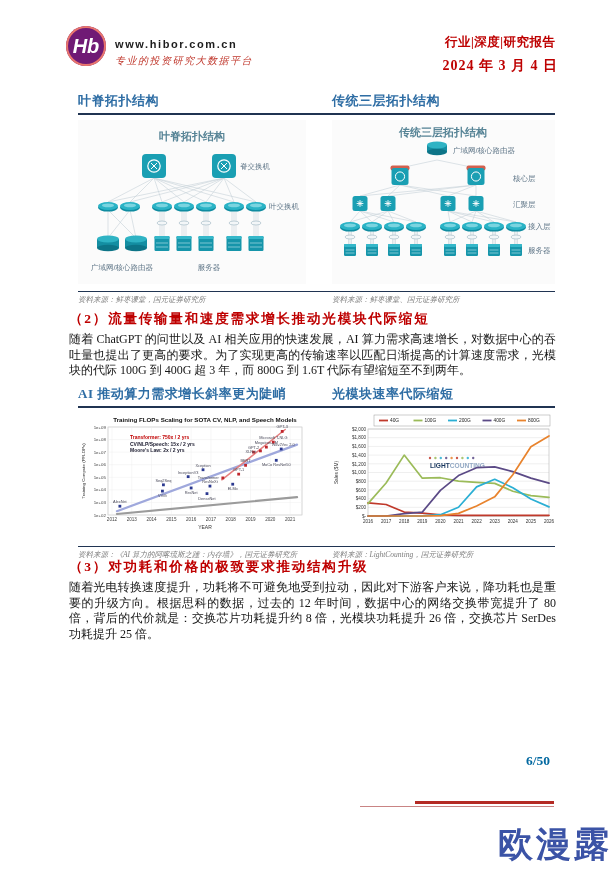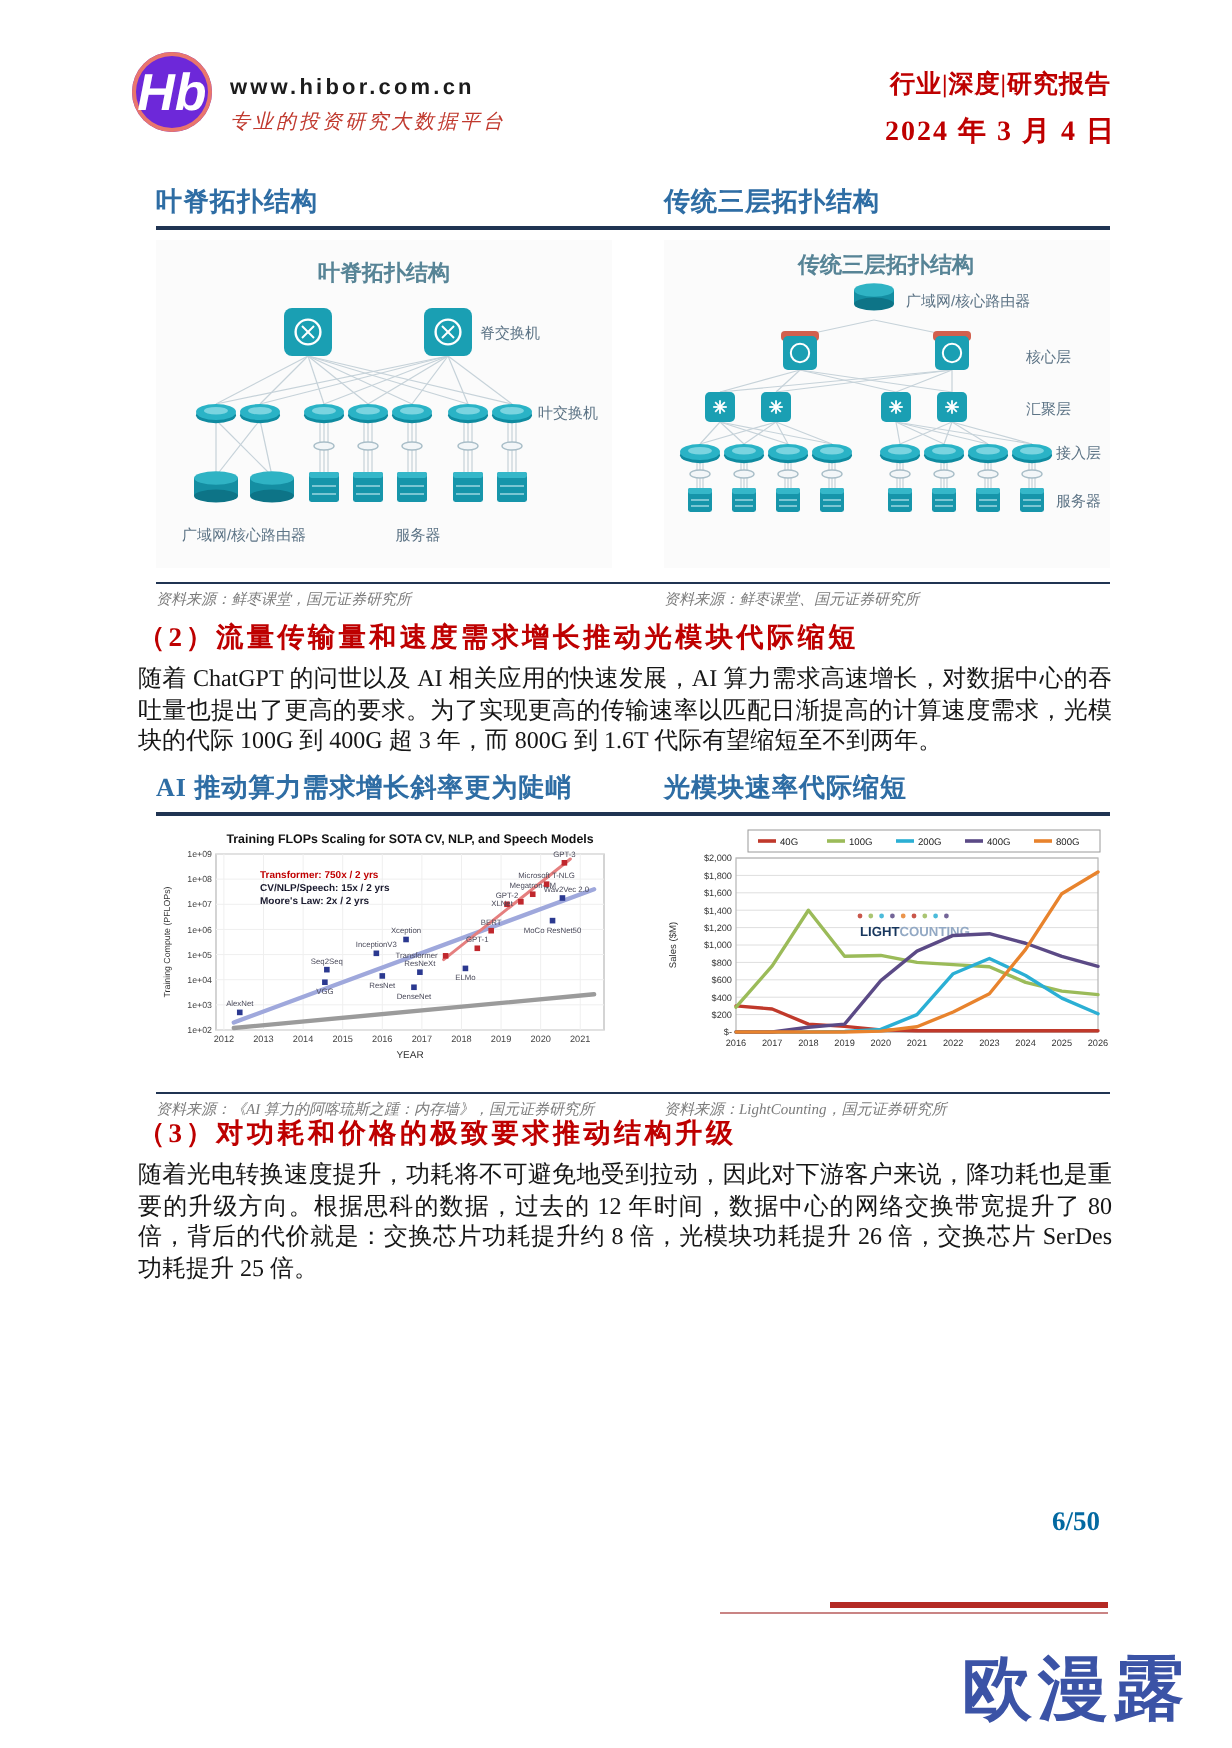--- a/index.html
+++ b/index.html
@@ -2,23 +2,23 @@
 <html><head>
 <meta charset="utf-8">
 <style>
   html,body{margin:0;padding:0;background:#ffffff;}
   .page{position:relative;width:616px;height:874px;background:#fff;overflow:hidden;
         font-family:"Liberation Serif","DejaVu Serif",serif;color:#151515;}
 
   
   .header{position:absolute;top:26px;left:66px;right:58px;height:58px;}
   .logo{display:flex;gap:9px;align-items:flex-start;}
-  .logo-circle{width:40px;height:40px;border-radius:50%;background:#6d28d9;color:#fff;
+  .logo-circle{width:40px;height:40px;border-radius:50%;background:#701a75;color:#fff;
       display:flex;align-items:center;justify-content:center;font-family:"Liberation Sans",sans-serif;
-      font-weight:bold;font-style:italic;font-size:26px;box-shadow:inset 0 0 0 2px #e9766d;}
+      font-weight:bold;font-style:italic;font-size:20px;box-shadow:inset 0 0 0 2px #e9766d;}
   .brand{font-size:17px;font-weight:bold;color:#c5251f;letter-spacing:2px;line-height:18px;font-family:"Liberation Sans",sans-serif;}
   .site{font-size:11px;font-weight:bold;color:#1c1c1c;letter-spacing:1.6px;line-height:13px;font-family:"Liberation Sans",sans-serif;margin-top:12px;}
   .slogan{font-size:10px;color:#c0392e;font-style:italic;letter-spacing:1.5px;margin-top:3px;}
   .hdr-right{position:absolute;right:0;top:8px;text-align:center;color:#be0000;font-weight:bold;}
   .doc-type{font-size:12.5px;letter-spacing:.5px;}
   .hdr-date{font-size:14px;margin-top:6px;letter-spacing:1px;}
 
   
   .figrow{position:absolute;left:78px;width:477px;}
   .cols{display:flex;}
@@ -34,21 +34,21 @@
 
   
   .sec{position:absolute;left:69px;width:487px;}
   .sec-h{font-size:13.5px;font-weight:bold;color:#be0000;letter-spacing:1.8px;}
   .sec-p{font-size:12px;line-height:15.6px;text-align:justify;margin-top:4px;color:#161616;}
 
   
   .pagenum{position:absolute;top:753px;right:66px;font-size:13.5px;font-weight:bold;color:#0369a1;}
   .redline-thick{position:absolute;top:801px;left:415px;width:139px;height:2.6px;background:#b42a24;}
   .redline-thin{position:absolute;top:806px;left:360px;width:194px;height:1px;background:#c98484;}
-  .watermark{position:absolute;right:21px;bottom:6px;font-family:"DejaVu Sans","Liberation Sans",sans-serif;
+  .watermark{position:absolute;right:4px;bottom:6px;font-family:"DejaVu Sans","Liberation Sans",sans-serif;
       font-weight:900;font-size:35px;letter-spacing:3px;color:#3b53a6;}
 
   svg text{font-family:"Liberation Sans","DejaVu Sans",sans-serif;}
   .dg-title{font-size:11px;font-weight:bold;fill:#578496;}
   .dg-label{font-size:7.5px;fill:#5d7486;}
 </style>
 </head>
 <body>
 
 <div class="page">

